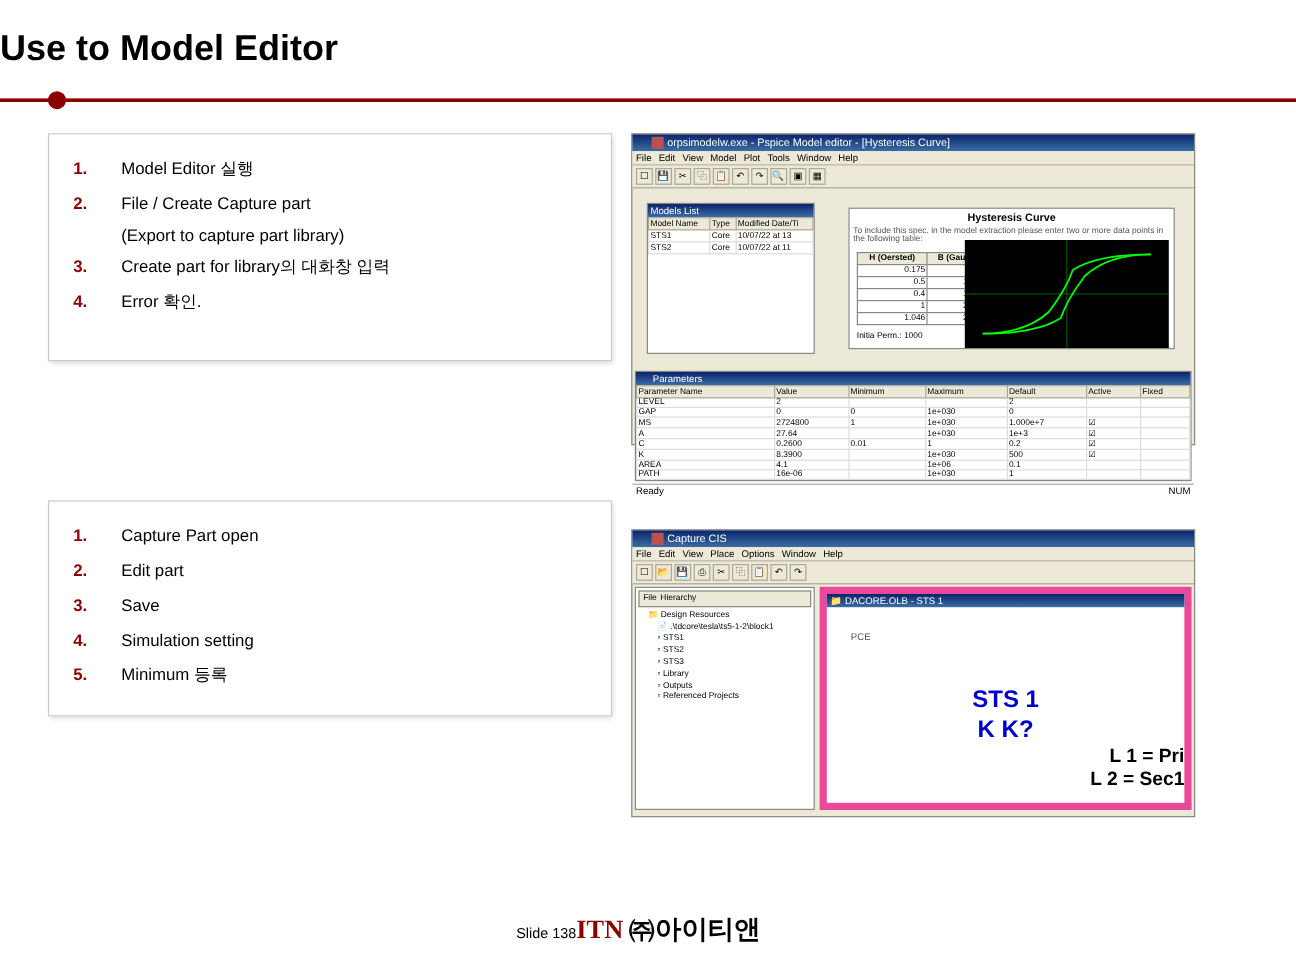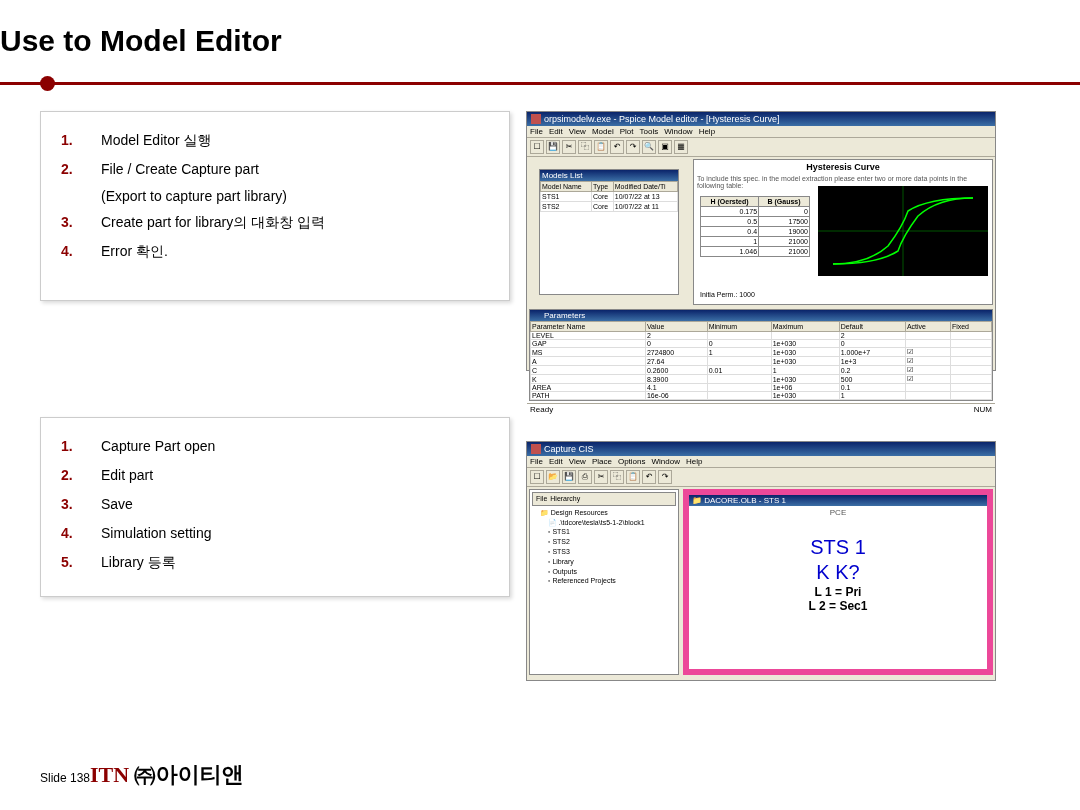--- a/index.html
+++ b/index.html
@@ -13,33 +13,33 @@
 .box { border:1px solid #ccc; box-shadow:2px 2px 4px rgba(0,0,0,0.15); padding:18px 20px; background:#fff; }
 .box1 { width:470px; height:190px; }
 .box2 { width:470px; height:180px; }
 .list-row { display:flex; margin-bottom:8px; font-size:14px; line-height:1.5; }
 .num { width:40px; color:#8b0000; font-weight:bold; }
 .txt { flex:1; color:#000; }
 .sub { margin-left:40px; font-size:14px; margin-bottom:8px; }
 .app { border:1px solid #888; background:#ece9d8; font-size:8px; color:#000; position:relative; }
 .app1 { width:470px; height:260px; }
 .app2 { width:470px; height:240px;margin-top:24px; }
-.tb { background:linear-gradient(#0a246a,#3b6ea5); color:#fff; padding:2px 4px; font-size:9px; display:flex; }
+.tb { background:linear-gradient(#0a246a,#3b6ea5); color:#fff; padding:2px 16px; font-size:9px; display:flex; }
 .tb-ico { width:10px; height:10px; background:#c0504d; margin-right:3px; }
 .menu { background:#ece9d8; padding:1px 3px; font-size:8px; border-bottom:1px solid #aca899; }
 .menu span { margin-right:6px; }
 .tbar { background:#ece9d8; padding:2px 3px; border-bottom:1px solid #aca899; display:flex; gap:2px; }
 .tbtn { width:14px; height:14px; border:1px solid #aca899; background:#ece9d8; display:inline-block; text-align:center; line-height:12px; font-size:8px; }
 .app1-body { display:flex; height:150px; }
 .mlist { width:140px; border:1px solid #888; margin:12px; background:#fff; }
 .mlist-hdr { background:linear-gradient(#0a246a,#3b6ea5); color:#fff; font-size:8px; padding:1px 2px; }
 .mtbl { width:100%; font-size:7px; border-collapse:collapse; }
 .mtbl th { background:#ece9d8; border:1px solid #aca899; padding:1px; font-weight:normal; text-align:left; }
 .mtbl td { border:1px solid #ddd; padding:1px; }
-.hcurve { flex:1; border:1px solid #888; margin:2px; background:#fff; position:relative; }
+.hcurve { flex:1; border:1px solid #888; margin:16px; background:#fff; position:relative; }
 .hcurve-hdr { text-align:center; font-size:9px; font-weight:bold; padding:2px; }
 .hnote { font-size:7px; padding:1px 3px; color:#555; }
 .htbl-wrap { position:absolute; left:6px; top:36px; width:110px; }
 .htbl { width:100%; border-collapse:collapse; font-size:7px; }
 .htbl th { background:#ece9d8; border:1px solid #888; padding:1px; }
 .htbl td { border:1px solid #888; padding:1px; text-align:right; background:#fff; }
 .plot { position:absolute; right:4px; top:26px; width:170px; height:90px; background:#000; }
 .plot svg { width:100%; height:100%; }
 .init { position:absolute; left:6px; bottom:6px; font-size:7px; }
 .params { margin:2px; border:1px solid #888; background:#fff; }
@@ -48,29 +48,29 @@
 .ptbl th { background:#ece9d8; border:1px solid #aca899; padding:1px; font-weight:normal; text-align:left; }
 .ptbl td { border:1px solid #ddd; padding:0 1px; }
 .ready { font-size:8px; padding:1px 3px; border-top:1px solid #aca899; display:flex; justify-content:space-between; }
 .app2-body { display:flex; height:190px; }
 .tree { width:150px; border:1px solid #888; margin:2px; background:#fff; padding:2px; font-size:7px; line-height:1.4; }
 .tree-tab { background:#ece9d8; border:1px solid #888; padding:1px 3px; margin-bottom:2px; display:flex; gap:3px; }
 .tree-item { padding-left:8px; }
 .tree-sub { padding-left:16px; }
 .schem { flex:1; border:6px solid #ec4899; margin:2px; background:#fff; position:relative; }
 .schem-hdr { background:linear-gradient(#0a246a,#3b6ea5); color:#fff; font-size:8px; padding:1px 3px; }
-.pce { text-align:center; font-size:8px; padding:2px; color:#555; }
+.pce { text-align:left; font-size:8px; padding:20px; color:#555; }
 .sym { text-align:center; padding-top:16px; }
-.sym-line { font-size:20px; font-weight:normal; line-height:1.25; }
+.sym-line { font-size:20px; font-weight:bold; line-height:1.25; }
 .sts { color:#0000cd; }
 .kk { color:#0000cd; }
 .coup-lbl { color:#0000cd; }
 .coup-val { color:#c00000; }
-.leq { color:#000; font-size:12px; font-weight:bold; line-height:1.2; }
-.footer { position:absolute; bottom:20px; left:40px; right:56px; display:flex; justify-content:flex-start; align-items:baseline; }
+.leq { color:#000; font-size:16px; font-weight:bold; line-height:1.2;text-align:right; }
+.footer { position:absolute; bottom:20px; left:40px; right:56px; display:flex; justify-content:center; align-items:baseline; }
 .slide-no { font-size:12px; color:#000; }
 .brand { font-size:22px; }
 .itn { color:#8b0000; font-family:'Times New Roman',serif; font-weight:bold; }
 .company { color:#000; font-weight:bold; }
 </style>
 </head>
 <body>
 
 <div class="title">Use to Model Editor</div>
 <div class="hr-line">
@@ -291,21 +291,21 @@
         <div class="list-row">
           <span class="num">3.</span>
           <span class="txt">Save</span>
         </div>
         <div class="list-row">
           <span class="num">4.</span>
           <span class="txt">Simulation setting</span>
         </div>
         <div class="list-row">
           <span class="num">5.</span>
-          <span class="txt">Library 등록</span>
+          <span class="txt">Minimum 등록</span>
         </div>
       </div>
     <div class="app app2">
       <div class="tb">
           <div class="tb-ico"></div>
           <span>Capture CIS</span>
         </div>
       <div class="menu" id="menu2"><span>File</span><span>Edit</span><span>View</span><span>Place</span><span>Options</span><span>Window</span><span>Help</span></div>
       <div class="tbar">
         <span class="tbtn">☐</span>

